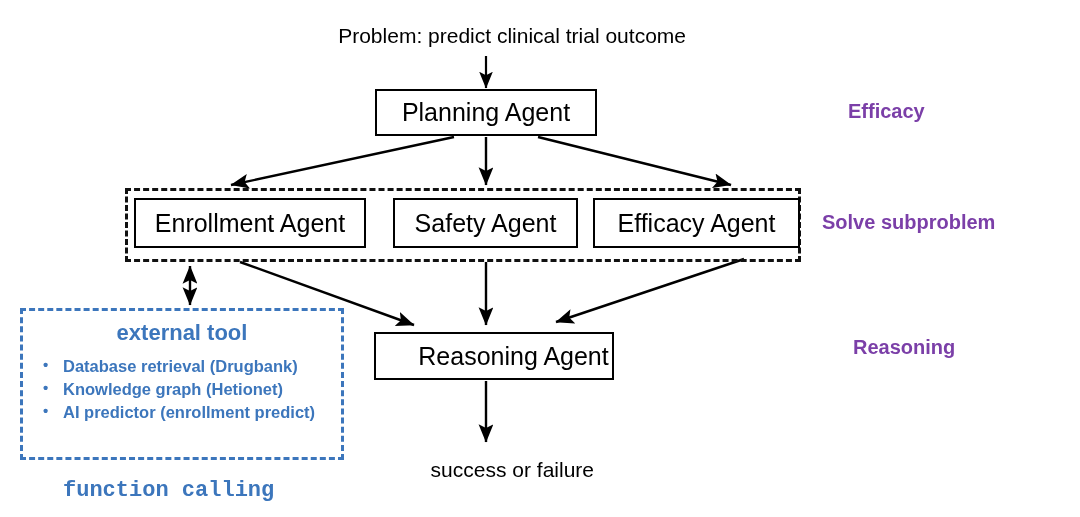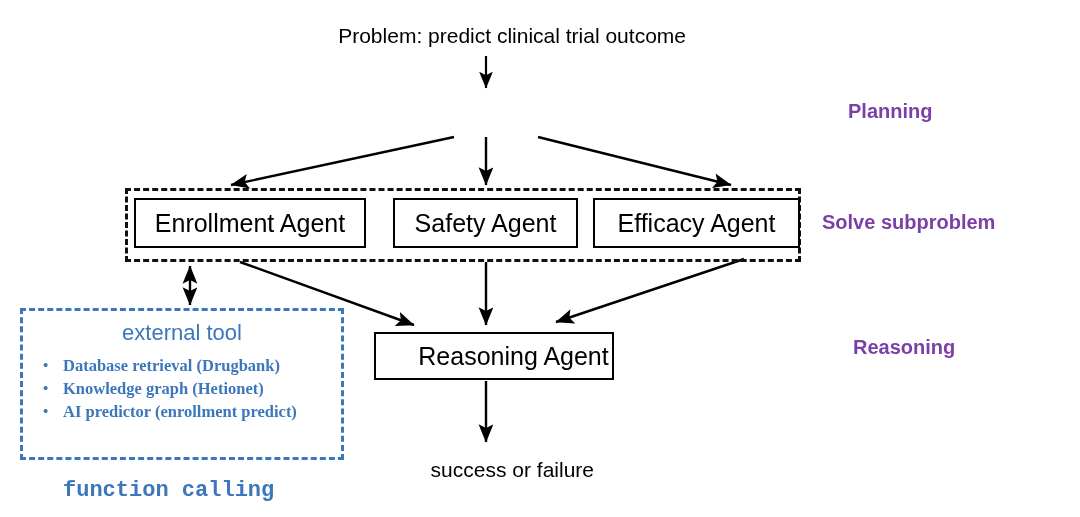--- a/index.html
+++ b/index.html
@@ -64,40 +64,39 @@
     background: transparent;
   }
   .tool-title {
     position: absolute;
     left: 0;
     right: 0;
     top: 9px;
     text-align: center;
     color: #3C76BC;
     font-size: 22px;
-    font-weight: normal;
+    font-weight: bold;
     white-space: nowrap;
   }
   .tool-list {
     position: absolute;
     left: 14px;
     right: 8px;
     top: 44px;
     margin: 0;
     padding: 0;
     list-style: none;
   }
   .tool-list li {
     position: relative;
     padding-left: 26px;
     color: #3C76BC;
     font-size: 16.5px;
     font-weight: bold;
     line-height: 1.38;
-    font-family: Liberation Serif, serif;
   }
   .tool-list li::before {
     content: "\2022";
     position: absolute;
     left: 6px;
     top: 0;
     font-size: 15px;
   }
   .fn-call-label {
     position: absolute;
@@ -141,20 +140,21 @@
     <line x1="486" y1="262" x2="486" y2="325" stroke="#000000" stroke-width="2.4" marker-end="url(#ah)"></line>
     <line x1="744" y1="259" x2="556" y2="322" stroke="#000000" stroke-width="2.4" marker-end="url(#ah)"></line>
 
     <line x1="190" y1="266" x2="190" y2="305" stroke="#000000" stroke-width="2.4" marker-end="url(#ah)" marker-start="url(#ah-start)"></line>
 
     <line x1="486" y1="381" x2="486" y2="442" stroke="#000000" stroke-width="2.4" marker-end="url(#ah)"></line>
   </svg>
 
   <div class="plain-text" style="left:286px; top:24px; width:400px;">Problem: predict clinical trial outcome</div>
 
+  <div class="agent-box" style="left:375px; top:89px; width:222px; height:47px;">Planning Agent</div>
 
   <div class="subagent-group" style="left:125px; top:188px; width:676px; height:74px;"></div>
 
   <div class="agent-box" style="left:393px; top:198px; width:185px; height:50px;">Safety Agent</div>
 
   <div class="agent-box" style="left:134px; top:198px; width:232px; height:50px;">Enrollment Agent</div>
 
   <div class="agent-box" style="left:593px; top:198px; width:207px; height:50px;">Efficacy Agent</div>
 
   <div class="tool-panel" style="left:20px; top:308px; width:324px; height:152px;">
@@ -164,17 +164,17 @@
       <li>Knowledge graph (Hetionet)</li>
       <li>AI predictor (enrollment predict)</li>
     </ul>
   </div>
   <div class="fn-call-label" style="left:63px; top:478px;font-family:Liberation Mono, monospace;">function calling</div>
 
   <div class="agent-box" style="left:374px; top:332px; width:240px; height:48px;padding-left:39px;">Reasoning Agent</div>
 
   <div class="plain-text" style="left:354px; top:458px; width:240px;">success or failure</div>
 
-  <div class="stage-label" style="left:848px; top:100px;">Planning</div>
+  <div class="stage-label" style="left:848px; top:100px;">Efficacy</div>
   <div class="stage-label" style="left:822px; top:211px;">Solve subproblem</div>
   <div class="stage-label" style="left:853px; top:336px;">Reasoning</div>
 
 </div>
 
 </body></html>

